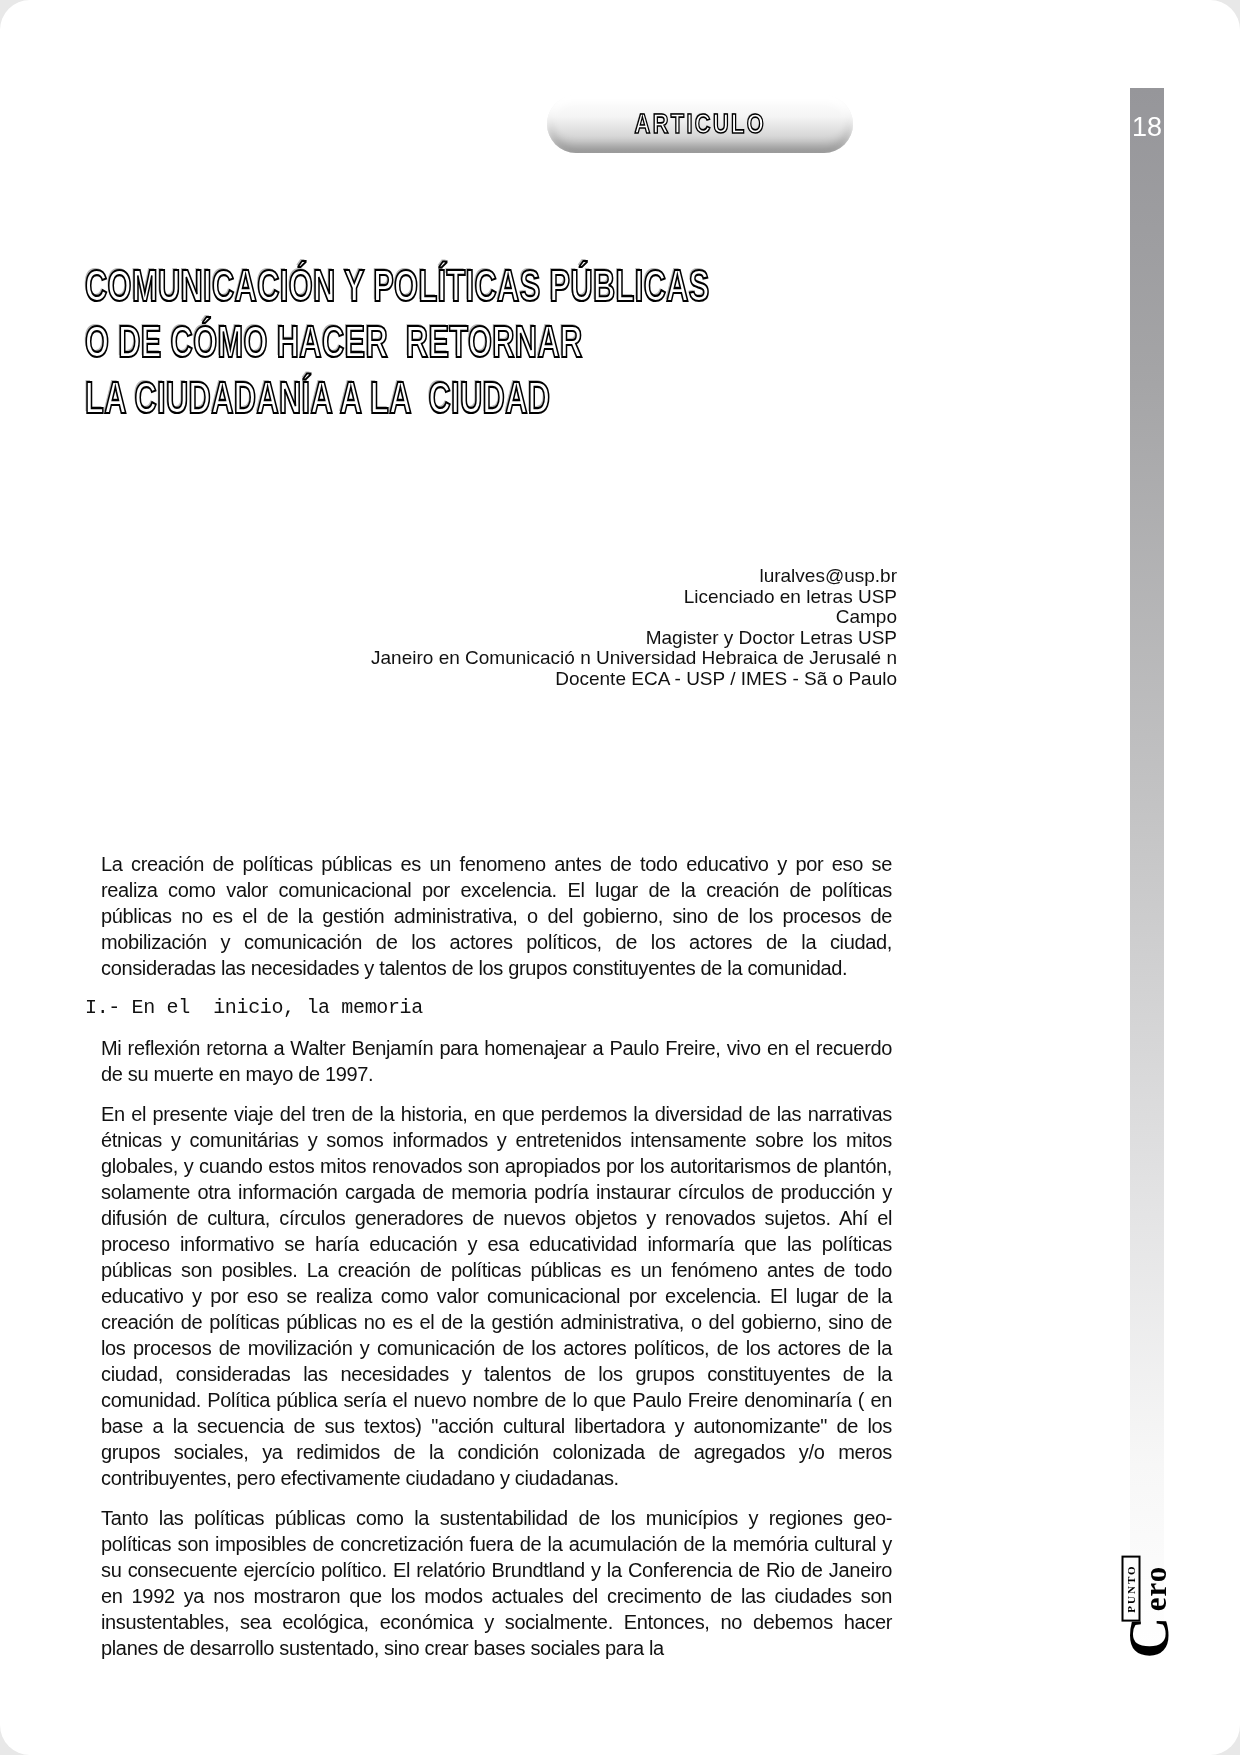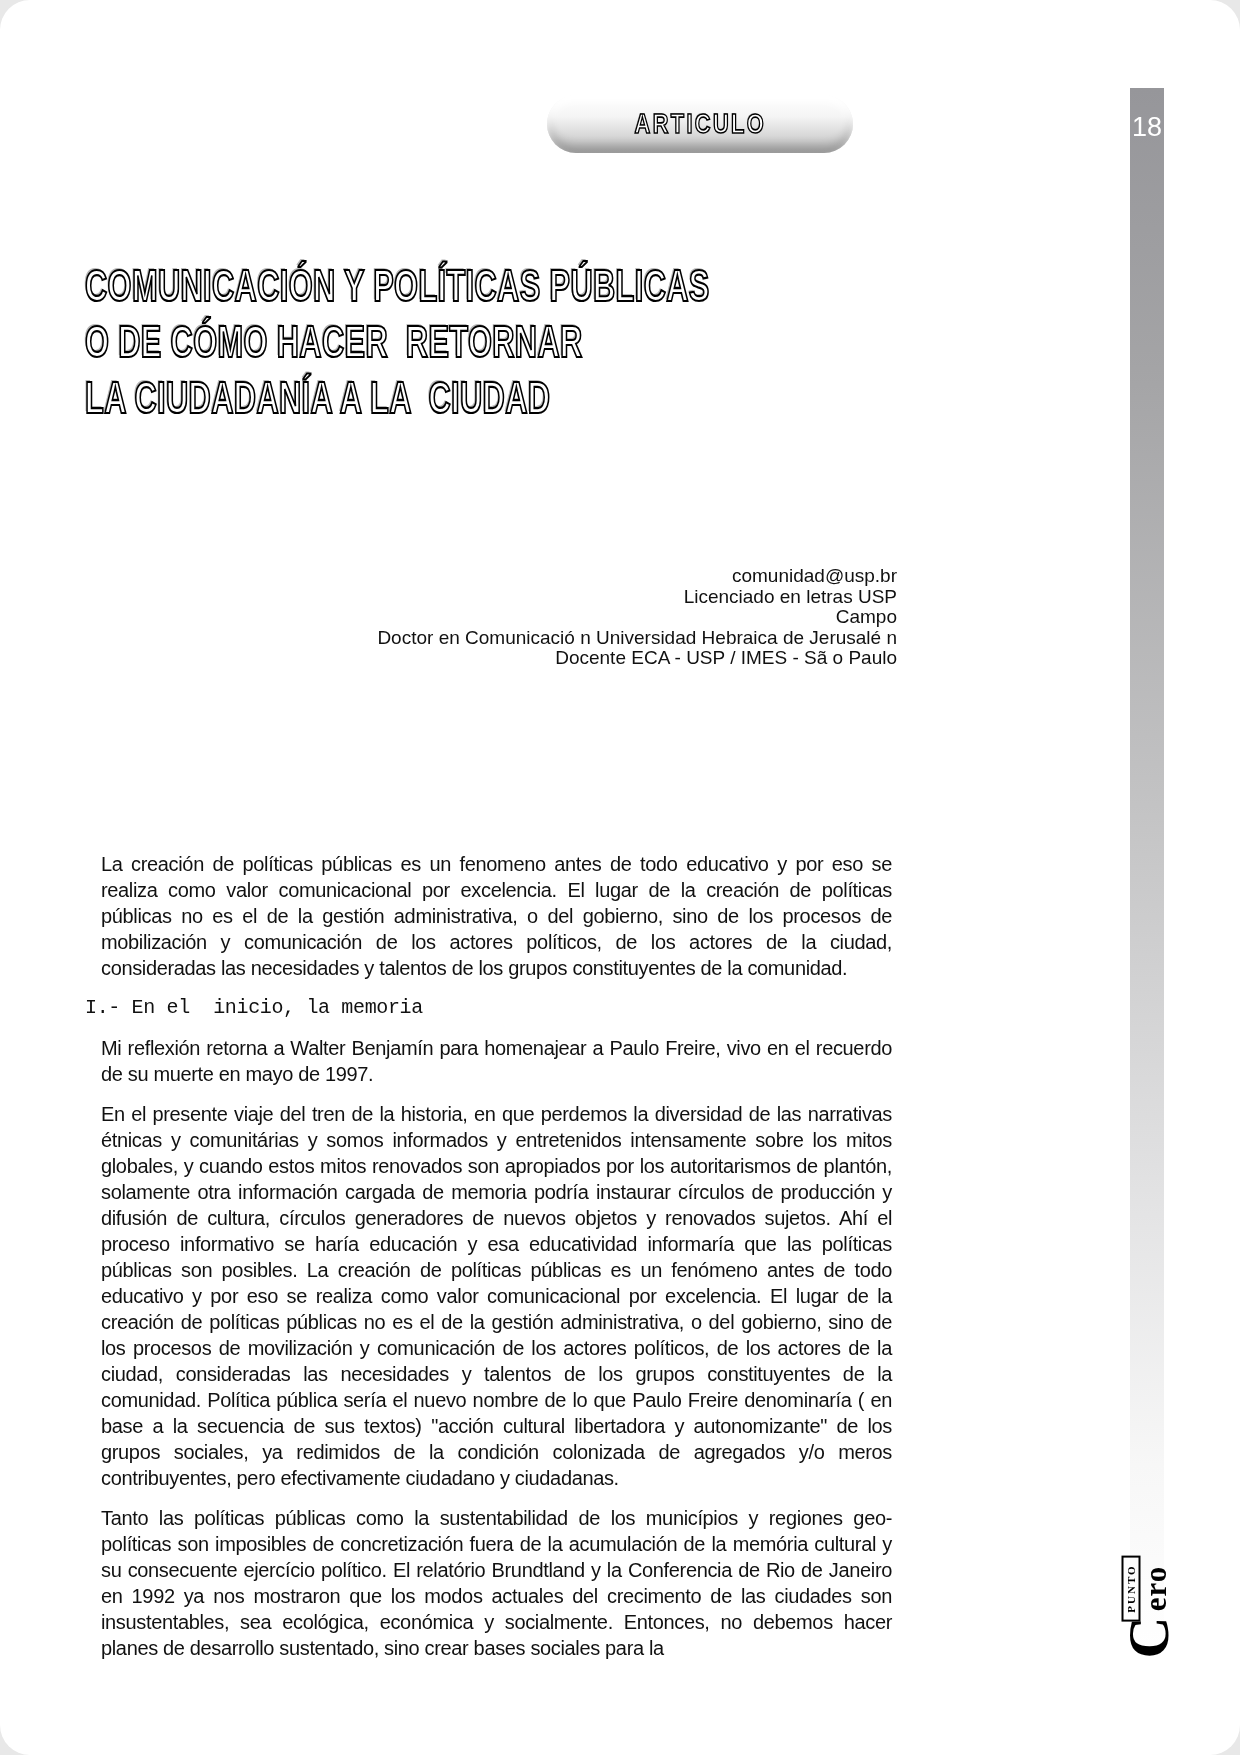--- a/index.html
+++ b/index.html
@@ -108,24 +108,25 @@
   <div class="side-bar"></div>
   <div class="page-number">18</div>
 
   <div class="title-block">
     <div class="title-line outline-text">COMUNICACIÓN Y POLÍTICAS PÚBLICAS</div>
     <div class="title-line outline-text">O DE CÓMO HACER  RETORNAR</div>
     <div class="title-line outline-text">LA CIUDADANÍA A LA  CIUDAD</div>
   </div>
 
   <div class="author-block">
-    <div class="author-line">comunidad@usp.br</div>
+    <div class="author-line">luralves@usp.br</div>
     <div class="author-line">Licenciado en letras USP</div>
     <div class="author-line">Campo</div>
-    <div class="author-line">Doctor en Comunicació n Universidad Hebraica de Jerusalé n</div>
+    <div class="author-line">Magister y Doctor Letras USP</div>
+    <div class="author-line">Janeiro en Comunicació n Universidad Hebraica de Jerusalé n</div>
     <div class="author-line">Docente ECA - USP / IMES - Sã o Paulo</div>
   </div>
 
   <div class="body-block">
     <p class="para">La  creación  de políticas públicas es un fenomeno antes de todo educativo y por eso se realiza como valor comunicacional por excelencia. El  lugar de la  creación  de políticas públicas no es el  de la gestión  administrativa, o del gobierno, sino  de los  procesos de mobilización y comunicación de los actores políticos, de los   actores de la ciudad, consideradas las necesidades y talentos de los grupos constituyentes de la comunidad.</p>
     <p class="section-heading">I.- En el  inicio, la memoria</p>
     <p class="para">Mi reflexión  retorna  a  Walter  Benjamín  para   homenajear  a  Paulo  Freire,  vivo en el recuerdo de su muerte en  mayo de 1997.</p>
     <p class="para">En el   presente viaje del tren de la historia, en   que perdemos la diversidad de las narrativas étnicas y comunitárias y somos informados y entretenidos intensamente sobre los  mitos  globales,  y  cuando  estos  mitos  renovados  son  apropiados  por  los autoritarismos de plantón, solamente otra información   cargada de memoria podría instaurar círculos de producción y difusión de cultura, círculos generadores de nuevos objetos y renovados sujetos. Ahí el proceso informativo se haría   educación   y esa educatividad informaría que las políticas públicas son posibles. La  creación de políticas públicas es un   fenómeno antes de todo educativo y   por eso se realiza como valor comunicacional por excelencia. El lugar de la creación de políticas públicas no es el de la  gestión  administrativa,  o  del  gobierno,  sino  de  los  procesos  de  movilización  y comunicación de los actores políticos, de los actores de la ciudad, consideradas las necesidades y talentos de los  grupos constituyentes de la comunidad. Política pública sería el nuevo nombre de lo que Paulo Freire denominaría (  en  base a la  secuencia de sus textos)   "acción cultural libertadora y autonomizante" de los  grupos sociales, ya redimidos  de  la  condición  colonizada  de  agregados  y/o  meros  contribuyentes,  pero efectivamente ciudadano y ciudadanas.</p>
     <p class="para">Tanto las políticas públicas como la sustentabilidad de los municípios y regiones  geo-políticas son  imposibles de concretización fuera de la  acumulación de la  memória cultural y su consecuente ejercício político. El  relatório Brundtland y la Conferencia de Rio de Janeiro en 1992 ya nos mostraron que los modos actuales del crecimento de las ciudades son insustentables, sea ecológica, económica y socialmente.  Entonces, no debemos hacer planes de desarrollo sustentado, sino  crear bases sociales para la</p>
   </div>

